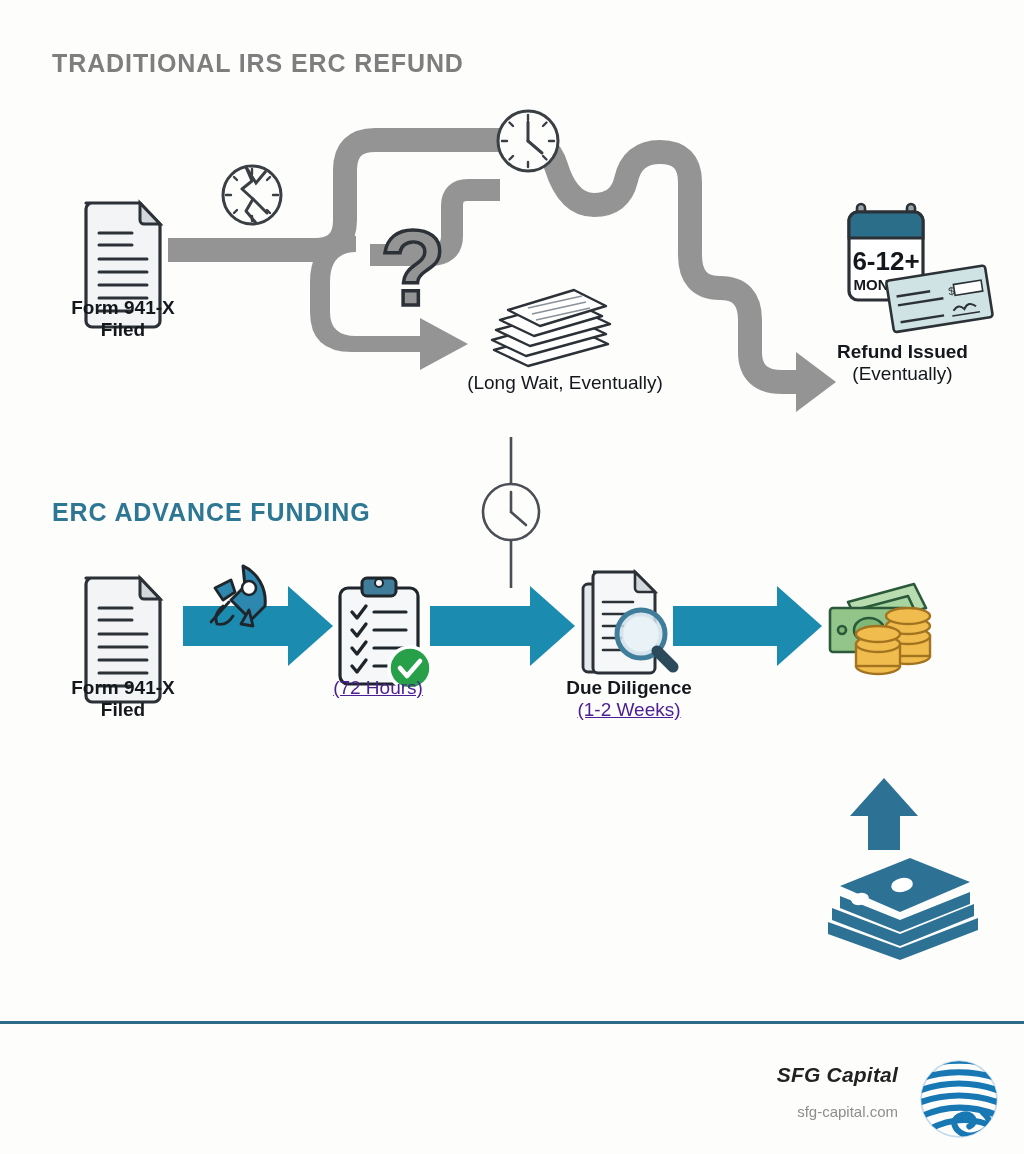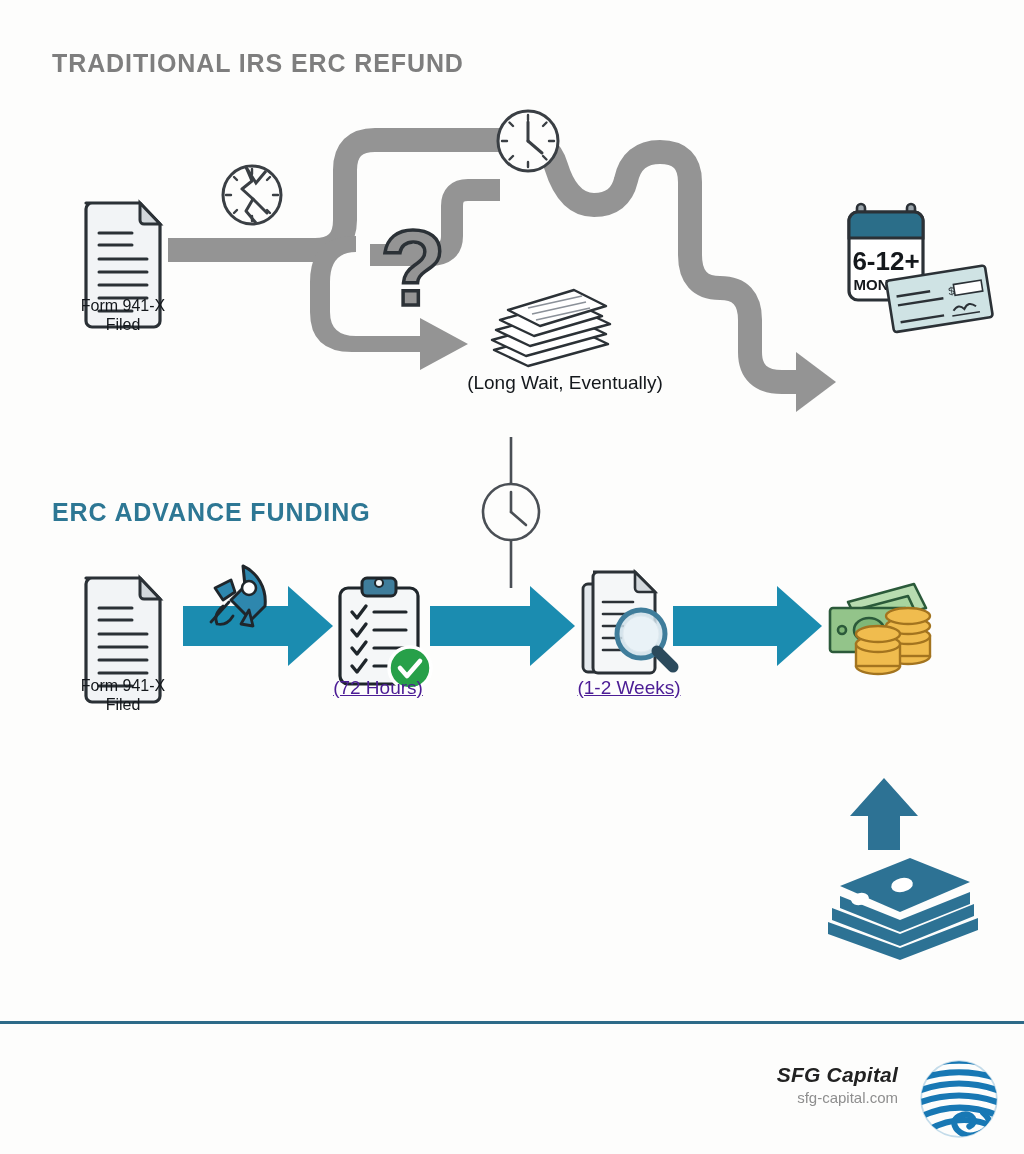--- a/index.html
+++ b/index.html
@@ -24,22 +24,22 @@
   #title-advance     { left:52px; top:498px; color:#2d7794; }
 
   
   .node-label {
     position:absolute;
     text-align:center;
     line-height:1.18;
   }
   .node-label .main {
     display:block;
-    font-size:16px;
-    font-weight:normal;
+    font-size:19px;
+    font-weight:bold;
     color:#14181c;
     white-space:pre-line;
   }
   .node-label .sub {
     display:block;
     font-size:19px;
     font-weight:normal;
     color:#14181c;
   }
   .node-label.teal .main { color:#1f7fa0; }
@@ -51,21 +51,21 @@
 
   
   #footer-rule {
     position:absolute; left:0; top:1021px; width:1024px; height:3px;
     background:#2d6a88;
   }
   #footer-brand {
     position:absolute; right:126px; top:1063px; text-align:right;
   }
   #brand-name { font-size:21px; font-weight:bold; color:#222; letter-spacing:0.2px;font-style:italic; }
-  #brand-url  { font-size:15px; color:#8e8e8e; margin-top:2px; }
+  #brand-url  { font-size:15px; color:#8e8e8e; margin-top:16px; }
   #brand-logo { position:absolute; right:22px; top:1056px; width:86px; height:86px; }
 
   #fast-track {
     position:absolute; left:568px; top:948px;
     font-size:23px; font-weight:bold; color:#2d7794; letter-spacing:0.6px;
   }
 </style>
 </head>
 <body>
 
@@ -289,32 +289,35 @@
   <div class="node-label" style="left:38px; top:297px; width:170px;">
     <span class="main">Form 941-X
 Filed</span>
   </div>
 
   <div class="node-label" style="left:420px; top:372px; width:290px;">
     <span class="sub">(Long Wait, Eventually)</span>
   </div>
 
   <div class="node-label" style="left:790px; top:341px; width:225px;">
+    <span class="main">Refund Issued</span>
+    <span class="sub">(Eventually)</span>
   </div>
 
   <div class="node-label" style="left:38px; top:677px; width:170px;">
     <span class="main">Form 941-X
 Filed</span>
   </div>
 
   <div class="node-label" style="left:287px; top:677px; width:182px;">
     <span class="sub teal-sub">(72 Hours)</span>
   </div>
 
   <div class="node-label" style="left:520px; top:677px; width:218px;">
+    <span class="main">Due Diligence</span>
     <span class="sub teal-sub">(1-2 Weeks)</span>
   </div>
 
 
 
   <div id="footer-rule"></div>
 
   <div id="footer-brand">
     <div id="brand-name">SFG Capital</div>
     <div id="brand-url">sfg-capital.com</div>

